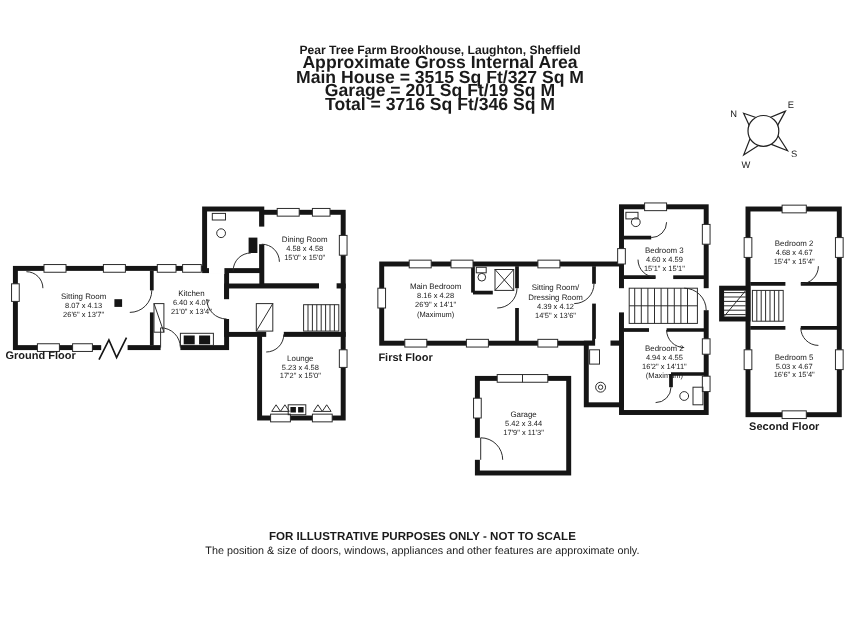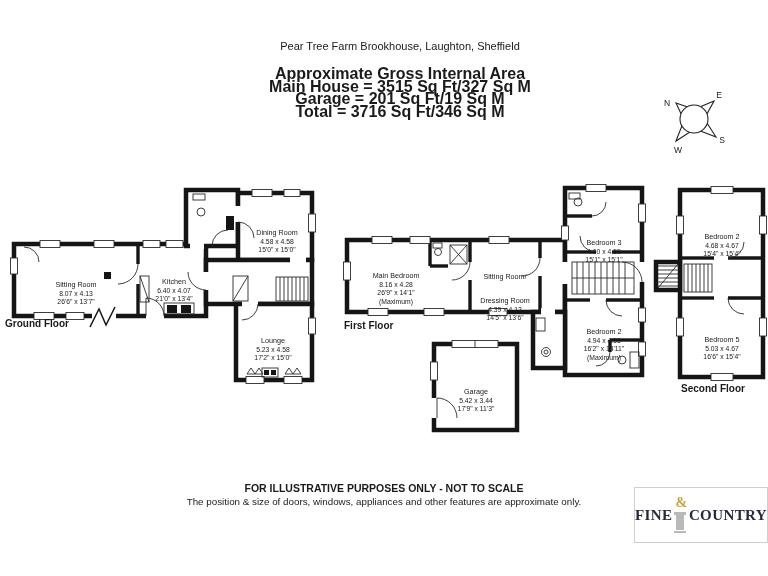--- a/index.html
+++ b/index.html
@@ -11,25 +11,25 @@
   .iw{stroke:#151515;stroke-width:3.4;fill:none;}
   .tn{stroke:#2a2a2a;stroke-width:0.9;fill:none;}
   .zz{stroke:#151515;stroke-width:1.5;fill:none;}
   .wf{fill:#ffffff;stroke:#2a2a2a;stroke-width:0.9;}
   .gap{fill:#ffffff;}
   .fx{fill:#151515;}
   .cmp{fill:#ffffff;stroke:#222;stroke-width:1.1;}
   .cmp-t{font-size:8.5px;fill:#1a1a1a;font-family:"Liberation Sans",sans-serif;}
   
   .hdr{position:absolute;left:32px;top:40px;width:736px;text-align:center;}
-  .hdr-title{font-size:11px;font-weight:normal;margin-bottom:16px;}
+  .hdr-title{font-size:11px;font-weight:bold;margin-bottom:0;}
   .hdr-line{font-size:16px;font-weight:bold;line-height:12.6px;}
   .room-label{position:absolute;transform:translateX(-50%);text-align:center;
               line-height:1.24;white-space:nowrap;}
-  .rn{font-size:7.2px;margin-top:15px;}
+  .rn{font-size:7.2px;}
   .rd{font-size:6.8px;}
   .floor-label{position:absolute;font-weight:bold;font-size:10px;}
   .ftr{position:absolute;left:0;top:482px;width:768px;text-align:center;}
   .ftr-b{font-size:10.5px;font-weight:bold;line-height:13px;}
   .ftr-r{font-size:9.8px;line-height:13px;}
   
   .logo-box{position:absolute;left:634px;top:487px;width:132px;height:54px;
             border:1px solid #cfcfcf;background:#fff;display:flex;
             align-items:center;justify-content:center;}
   .logo-word{font-family:"Liberation Serif","DejaVu Serif",serif;font-size:15px;
@@ -346,22 +346,14 @@
 
   <div class="floor-label" style="left:5px;top:318px">Ground Floor</div>
   <div class="floor-label" style="left:344px;top:320px">First Floor</div>
   <div class="floor-label" style="left:681px;top:383px">Second Floor</div>
 
   <div class="ftr">
     <div class="ftr-b">FOR ILLUSTRATIVE PURPOSES ONLY - NOT TO SCALE</div>
     <div class="ftr-r">The position &amp; size of doors, windows, appliances and other features are approximate only.</div>
   </div>
 
-  <div class="logo-box">
-    <span class="logo-word">FINE</span>
-    <span class="logo-col">
-      <span class="logo-amp">&amp;</span>
-      <span class="col-shape"></span>
-    </span>
-    <span class="logo-word">COUNTRY</span>
-  </div>
 
 </div>
 
 </body></html>

